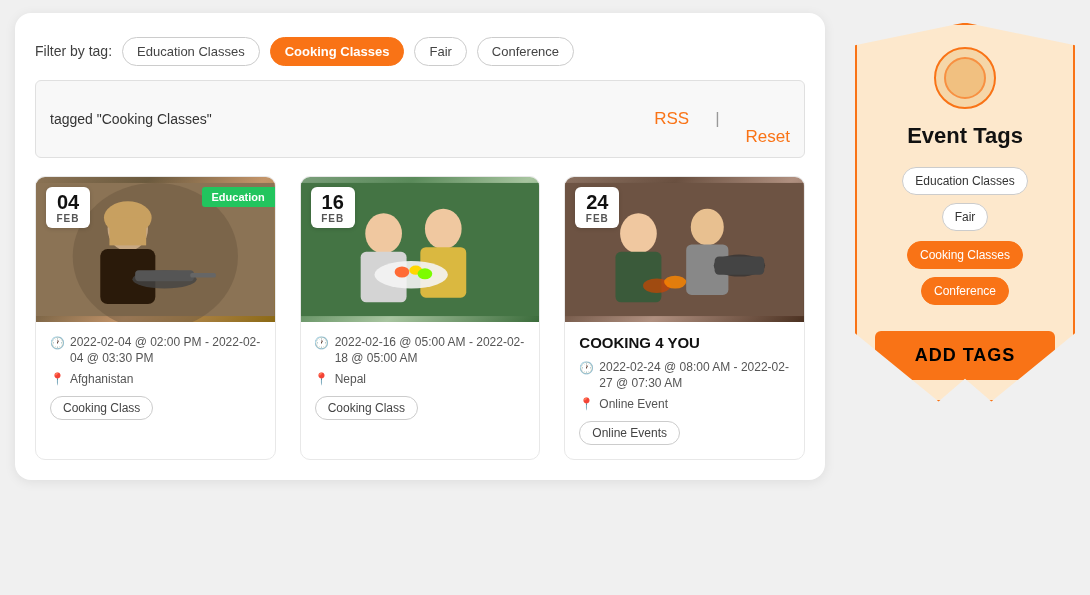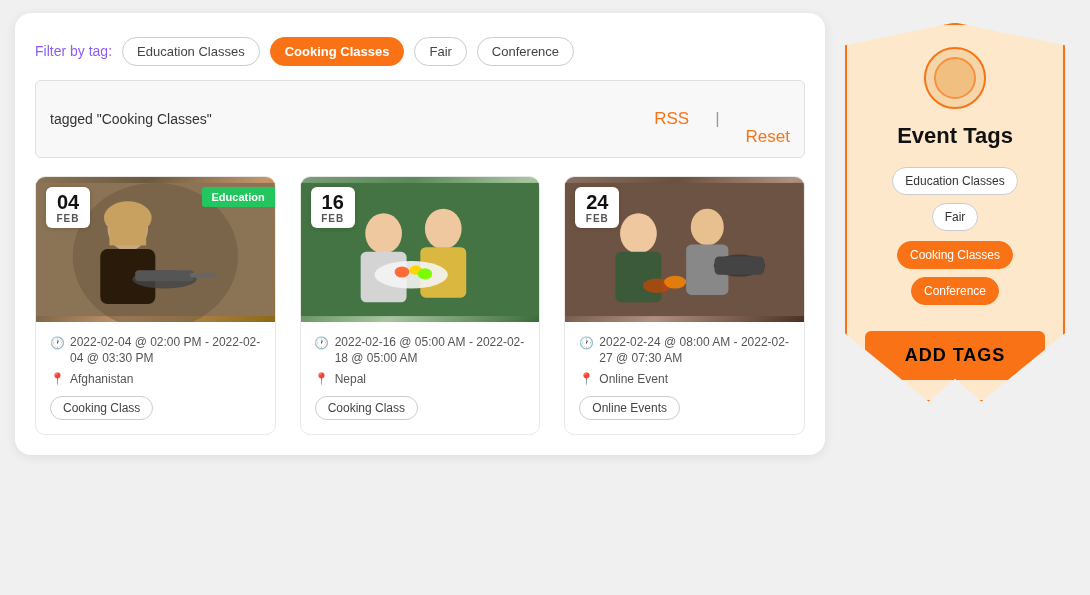--- a/index.html
+++ b/index.html
@@ -31,21 +31,21 @@
     }
     .filter-row {
       display: flex;
       align-items: center;
       gap: 10px;
       margin-bottom: 14px;
       flex-wrap: wrap;
     }
     .filter-label {
       font-size: 14px;
-      color: #8b5cf6;
+      color: #404040;
       font-weight: 500;
       white-space: nowrap;
       text-align: right;
     }
     .tag-btn {
       padding: 6px 14px;
       border-radius: 20px;
       border: 1.5px solid #ccc;
       background: #fff;
       font-size: 13px;
@@ -197,21 +197,21 @@
       font-size: 12px;
       color: #444;
       cursor: pointer;
     }
 
     
     .right-panel {
       flex: 1;
       display: flex;
       flex-direction: column;
-      align-items: flex-start;
+      align-items: flex-end;
       position: relative;
       padding-top: 10px;
     }
     .tag-title {
       font-size: 22px;
       font-weight: 700;
       color: #111;
       text-align: center;
       margin-bottom: 18px;
     }
@@ -366,20 +366,21 @@
 
             <ellipse cx="100" cy="112" rx="15" ry="8" fill="#cc4400" opacity="0.7"></ellipse>
             <ellipse cx="120" cy="108" rx="12" ry="7" fill="#ff8800" opacity="0.8"></ellipse>
           </svg>
           <div class="date-badge">
             <div class="date-day">24</div>
             <div class="date-month">FEB</div>
           </div>
         </div>
         <div class="card-body">
+          <div class="card-title">COOKING 4 YOU</div>
           <div class="card-meta">
             <span class="card-meta-icon">🕐</span>
             <span>2022-02-24 @ 08:00 AM - 2022-02-27 @ 07:30 AM</span>
           </div>
           <div class="card-location">
             <span>📍</span>
             <span>Online Event</span>
           </div>
           <span class="card-tag-pill">Online Events</span>
         </div>

